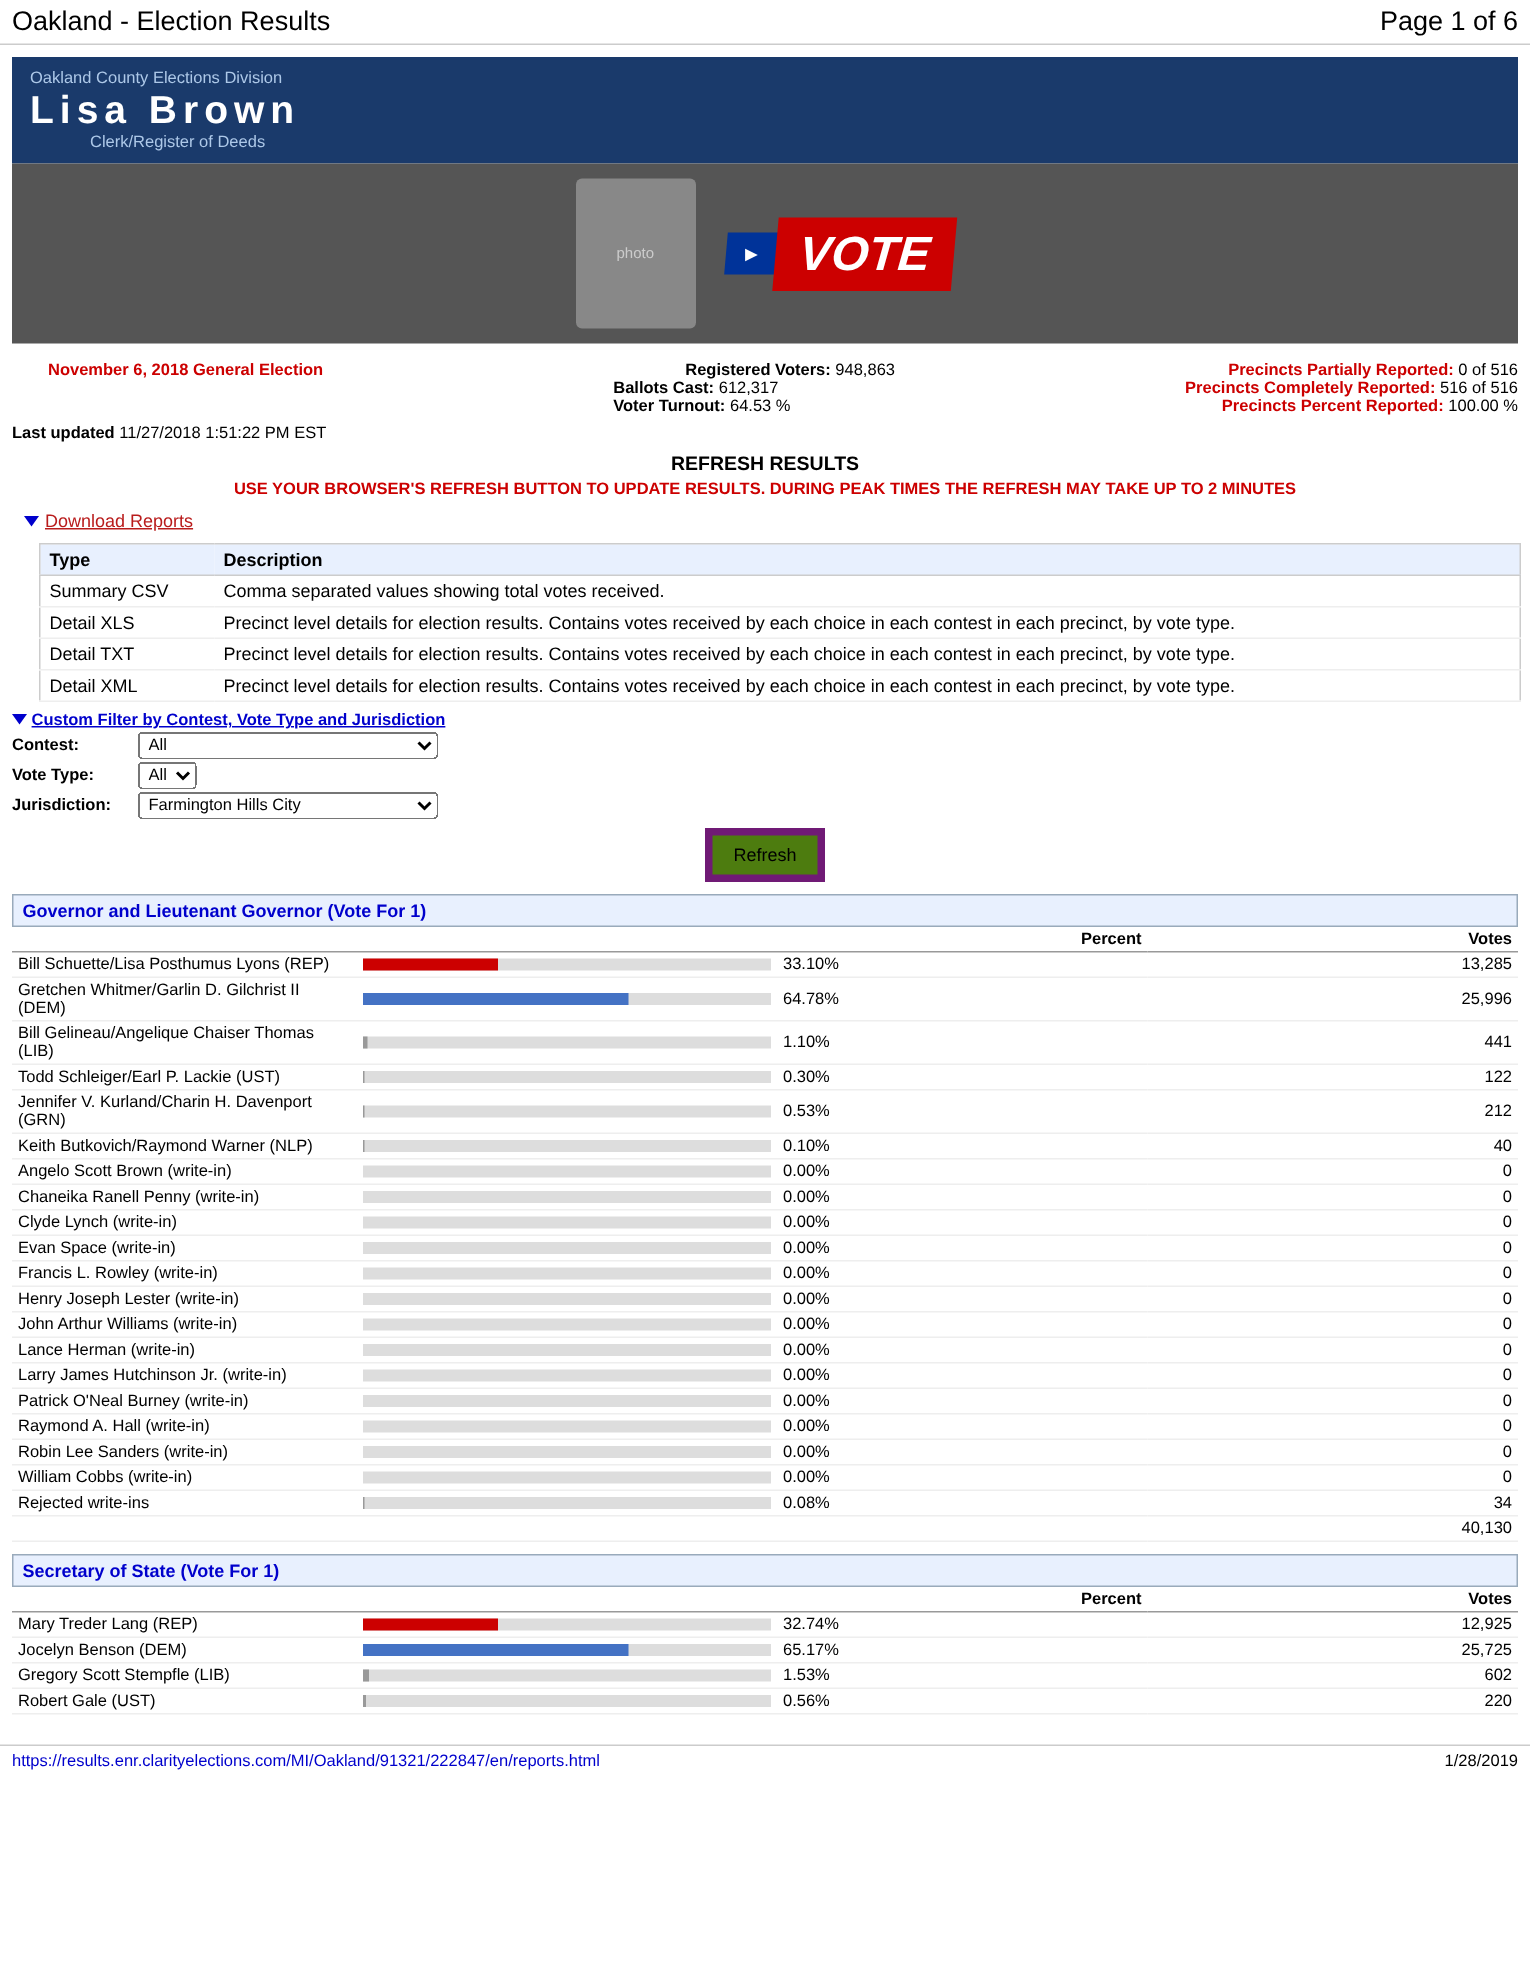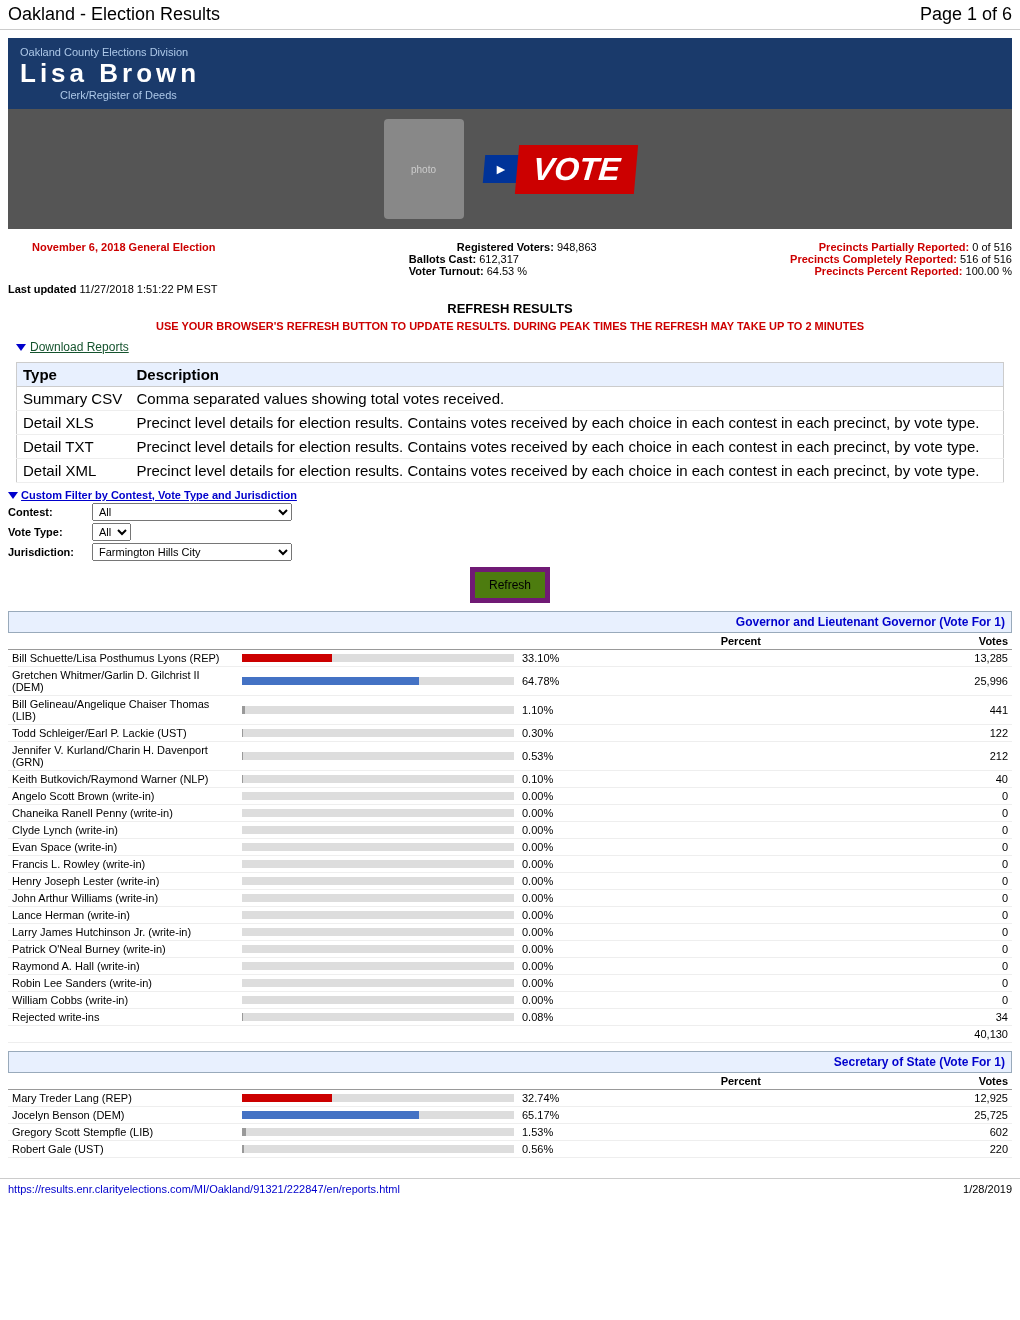--- a/index.html
+++ b/index.html
@@ -18,38 +18,38 @@
     .vote-badge { background: #cc0000; color: #fff; font-size: 36px; font-weight: bold; padding: 6px 18px; transform: skewX(-5deg); display: inline-block; }
 
     .info-row { display: flex; justify-content: space-between; padding: 4px 8px; font-size: 11px; margin-top: 4px; }
 
     .last-updated { padding: 2px 8px; font-size: 11px; }
     .last-updated strong { font-weight: bold; }
 
     .official-results { text-align: center; font-weight: bold; font-size: 13px; margin: 4px 0; }
     .refresh-notice { text-align: center; color: #c00; font-weight: bold; font-size: 11px; margin: 2px 0; }
 
-    .download-link { color: #14532d; text-decoration: underline; cursor: pointer; font-size: 12px; margin: 4px 8px; display: inline-flex; align-items: center; gap: 4px; }
+    .download-link { color: #b91c1c; text-decoration: underline; cursor: pointer; font-size: 12px; margin: 4px 8px; display: inline-flex; align-items: center; gap: 4px; }
     .triangle-down { display: inline-block; width: 0; height: 0; border-left: 5px solid transparent; border-right: 5px solid transparent; border-top: 7px solid #00c; }
 
-    .download-table { width: calc(100% - 16px); margin: 4px 8px; border-collapse: collapse; border: 1px solid #ccc; font-size: 15px; }
+    .download-table { width: calc(100% - 16px); margin: 4px 18px; border-collapse: collapse; border: 1px solid #ccc; font-size: 12px; }
     .download-table th { background: #e8f0fe; font-weight: bold; text-align: left; padding: 3px 6px; border-bottom: 1px solid #ccc; }
     .download-table td { padding: 3px 6px; border-bottom: 1px solid #eee; vertical-align: top; }
 
     .filter-section { margin: 6px 8px; font-size: 11px; }
     .filter-link { color: #00c; text-decoration: underline; font-weight: bold; }
     .filter-row { display: flex; align-items: center; margin: 2px 0; gap: 4px; }
     .filter-label { font-weight: bold; min-width: 80px; }
     .filter-select { font-size: 11px; padding: 1px 2px; }
     .filter-select-wide { font-size: 11px; padding: 1px 2px; min-width: 200px; }
 
     .refresh-btn-row { text-align: center; margin: 6px 0; }
     .refresh-btn { background: #4d7c0f; border: 5px solid #701a75; padding: 6px 14px; font-size: 12px; cursor: pointer; }
 
-    .section-header { background: #e8f0fe; border: 1px solid #9ab; padding: 3px 6px; font-weight: bold; color: #00c; font-size: 12px; margin: 8px 8px 0 8px; text-align: right; }
+    .section-header { background: #e8f0fe; border: 1px solid #9ab; padding: 3px 6px; font-weight: bold; color: #00c; font-size: 12px; margin: 8px 8px 0 8px; }
 
     .results-table { width: calc(100% - 16px); margin: 0 8px; border-collapse: collapse; font-size: 11px; }
     .results-table th { text-align: right; font-weight: bold; padding: 2px 4px; border-bottom: 1px solid #999; }
     .results-table th.name-col { text-align: left; }
     .results-table td { padding: 2px 4px; border-bottom: 1px solid #eee; }
     .results-table td.name-col { }
     .results-table td.bar-col { width: 280px; }
     .results-table td.pct-col { text-align: left; min-width: 55px; }
     .results-table td.votes-col { text-align: right; min-width: 55px; }
     .results-table tr.total-row td { border-top: 1px solid #999; font-weight: normal; text-align: right; }

